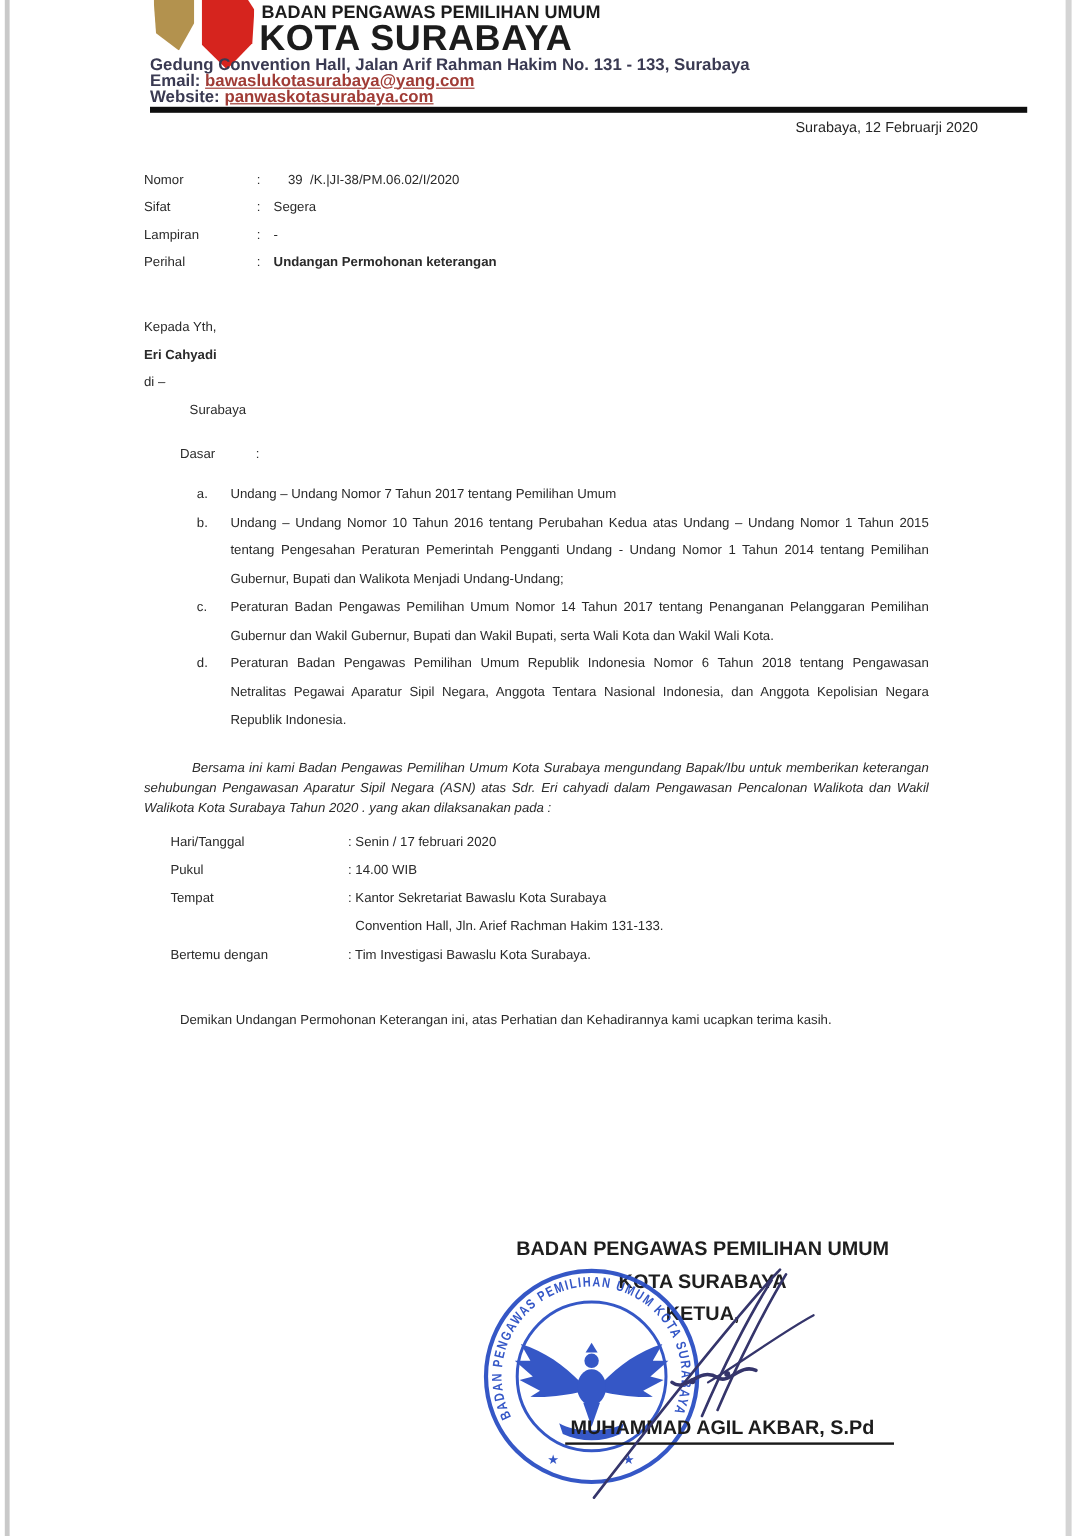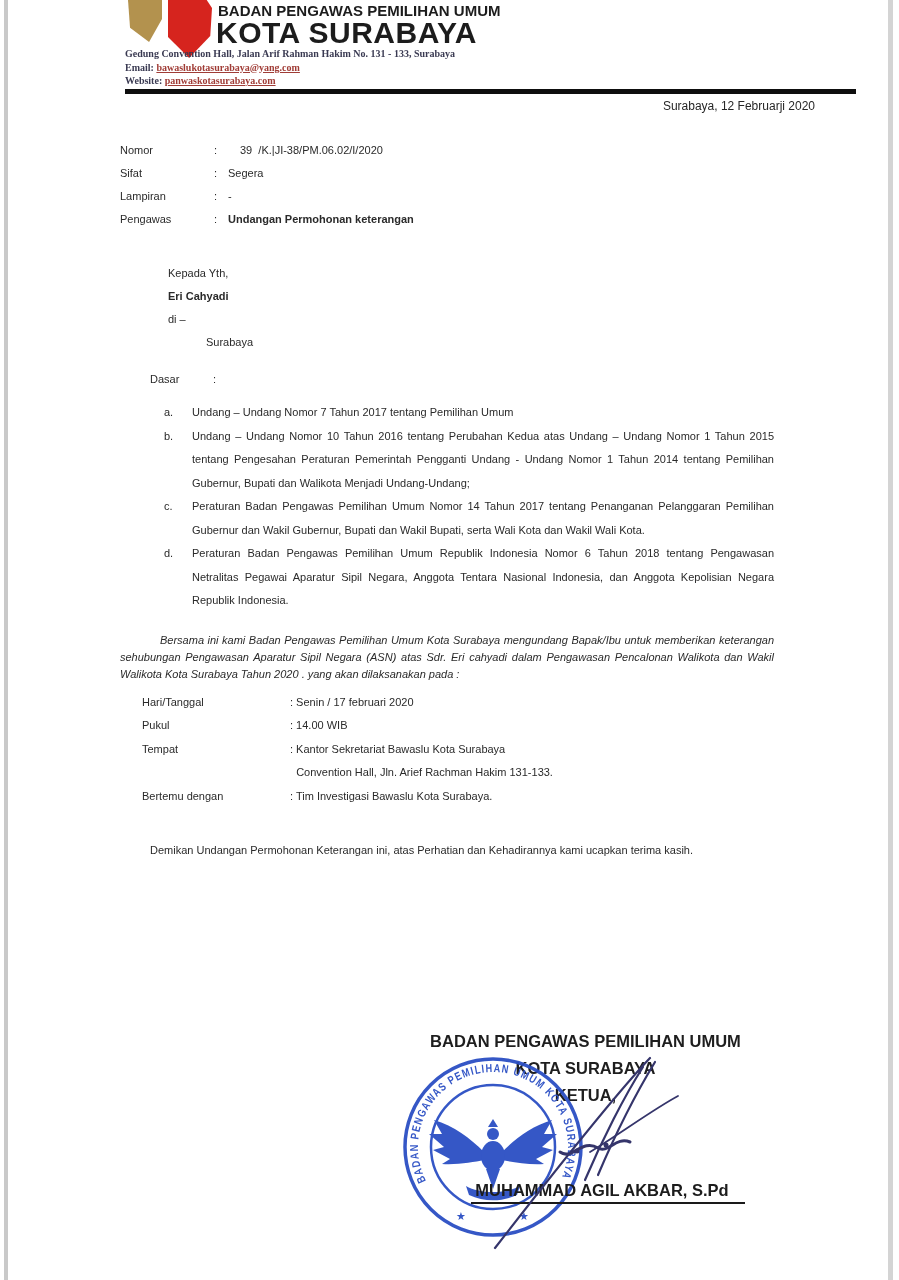--- a/index.html
+++ b/index.html
@@ -12,35 +12,35 @@
   .edge-left  { left:4px;  width:4px; background:#c9c9c9; }
   .edge-right { right:6px; width:5px; background:#d4d4d4; }
 
   
   .logo-gold { position:absolute; left:128px; top:0; width:34px; height:42px; background:#b3924e;
     clip-path:polygon(0 0,100% 0,100% 45%,62% 100%,6% 66%); }
   .logo-red  { position:absolute; left:168px; top:0; width:44px; height:58px; background:#d6241e;
     clip-path:polygon(0 0,88% 0,100% 14%,96% 62%,48% 100%,0 64%); }
   .org1 { position:absolute; left:218px; top:2px;  font-size:15px; font-weight:bold; color:#1c1c1c; }
   .org2 { position:absolute; left:216px; top:16px; font-size:30px; font-weight:bold; color:#1c1c1c; letter-spacing:.5px; }
-  .addr { position:absolute; left:125px; top:47px; font-size:10px; font-weight:bold; color:#3a3a52; line-height:13.5px;font-family:Liberation Serif, serif; }
+  .addr { position:absolute; left:125px; top:47px; font-size:14px; font-weight:bold; color:#3a3a52; line-height:13.5px; }
   .link { color:#a03c36; text-decoration:underline; cursor:pointer; }
   .rule { position:absolute; left:125px; top:89px; width:731px; height:5px; background:#0e0e0e; }
   .date { position:absolute; top:99px; right:84px; font-size:12px; color:#262626; }
 
   
   .body { position:absolute; left:120px; top:139px; width:654px; font-size:11px; line-height:23px; }
   .meta-row { display:flex; }
   .meta-label { width:94px; flex-shrink:0; }
   .meta-colon { width:14px; flex-shrink:0; }
   .meta-value { white-space:pre-wrap; }
   .meta-value.pad { padding-left:12px; }
   .bold { font-weight:bold; }
 
-  .recipient { margin-top:31px;margin-left:48px; }
+  .recipient { margin-top:31px; }
   .recipient .city { padding-left:38px; }
 
   .dasar { margin-top:14px; padding-left:30px; }
   .dasar-label { display:inline-block; width:60px; }
 
   .legal { margin-top:10px; line-height:23.5px; }
   .li { display:flex; padding-left:44px; }
   .li-marker { width:28px; flex-shrink:0; }
   .li-text { flex:1; text-align:justify; }
 
@@ -101,21 +101,21 @@
       <span class="meta-label">Sifat</span>
       <span class="meta-colon">:</span>
       <span class="meta-value">Segera</span>
     </div>
     <div class="meta-row">
       <span class="meta-label">Lampiran</span>
       <span class="meta-colon">:</span>
       <span class="meta-value">-</span>
     </div>
     <div class="meta-row">
-      <span class="meta-label">Pengawas</span>
+      <span class="meta-label">Perihal</span>
       <span class="meta-colon">:</span>
       <span class="meta-value bold">Undangan Permohonan keterangan</span>
     </div>
 
     <div class="recipient">
       <div>Kepada Yth,</div>
       <div class="bold">Eri Cahyadi</div>
       <div>di –</div>
       <div class="city">Surabaya</div>
     </div>

